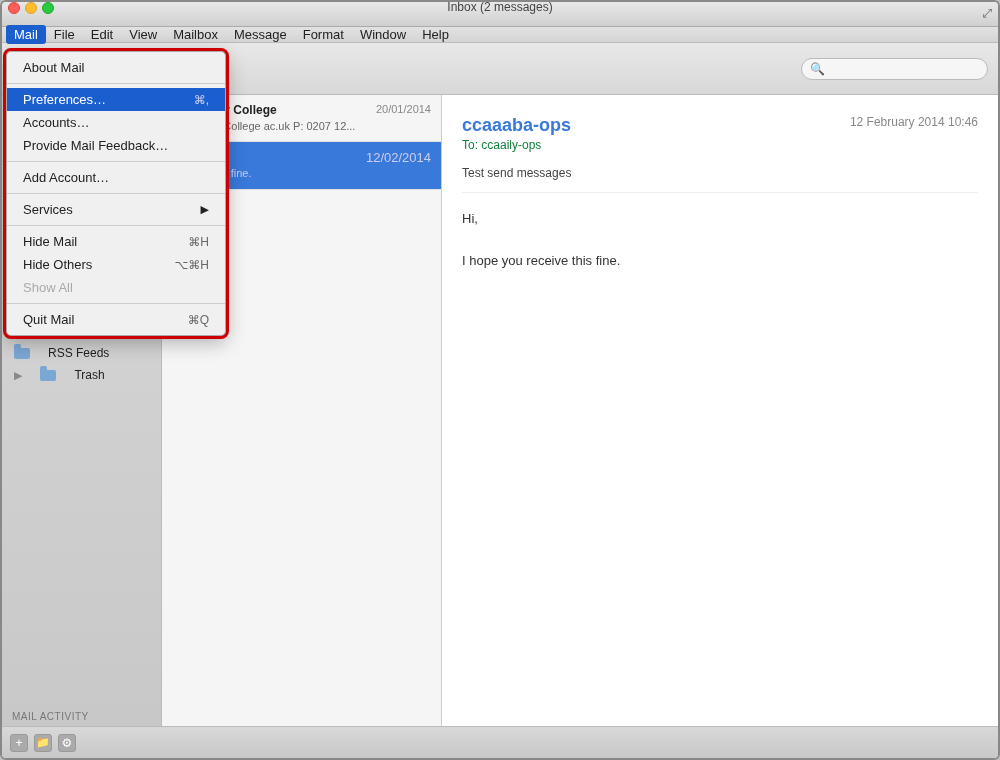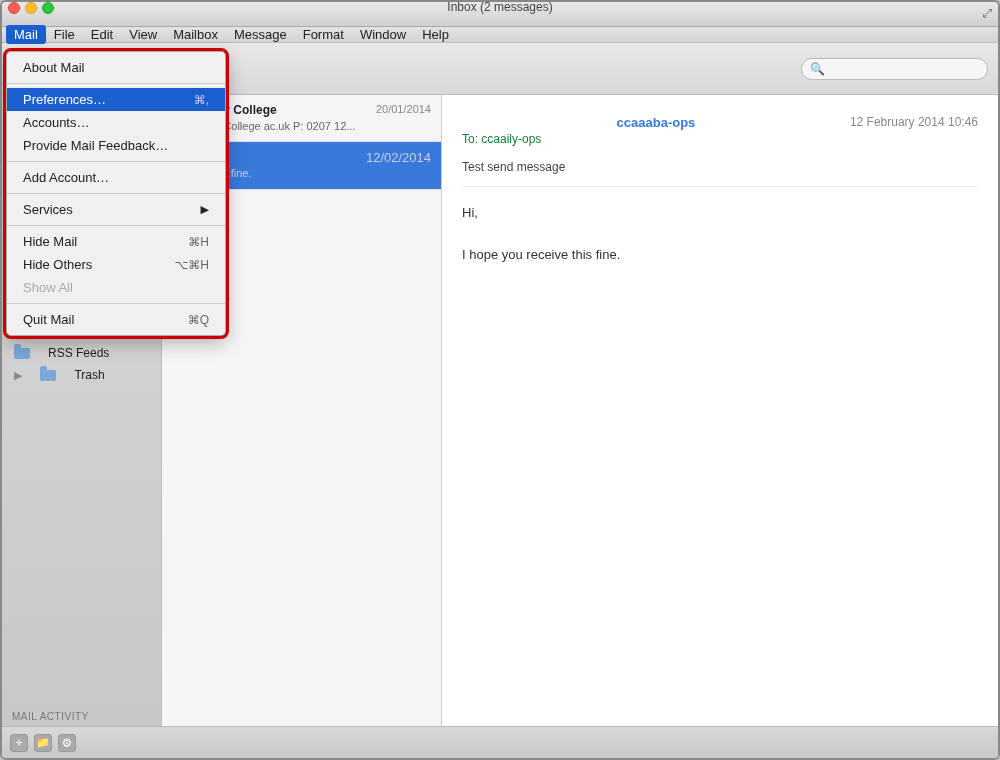--- a/index.html
+++ b/index.html
@@ -297,25 +297,24 @@
       overflow-y: auto;
     }
 
     .email-header {
       margin-bottom: 16px;
       padding-bottom: 12px;
       border-bottom: 1px solid #eee;
     }
 
     .email-from {
-      font-size: 13px;
+      font-size: 18px;
       font-weight: 600;
       color: #3879d9;
       margin-bottom: 2px;
-      text-align: center;
     }
 
     .email-to {
       font-size: 12px;
       color: #15803d;
       margin-bottom: 14px;
     }
 
     .email-subject {
       font-size: 12px;
@@ -590,21 +589,21 @@
         <div class="message-sender" style="color:white;">ccasite</div>
         <div class="message-preview" style="color:#cce;">receive this fine.</div>
       </div>
     </div>
 
     <div class="email-body">
       <div class="email-header">
         <div class="email-date">12 February 2014 10:46</div>
         <div class="email-from">ccaaaba-ops</div>
         <div class="email-to">To:  ccaaily-ops</div>
-        <div class="email-subject">Test send message</div>
+        <div class="email-subject">Test send messages</div>
       </div>
       <div class="email-content">
         <p>Hi,</p>
         <br>
         <p>I hope you receive this fine.</p>
       </div>
     </div>
   </div>
 
   <div class="bottom-bar">

